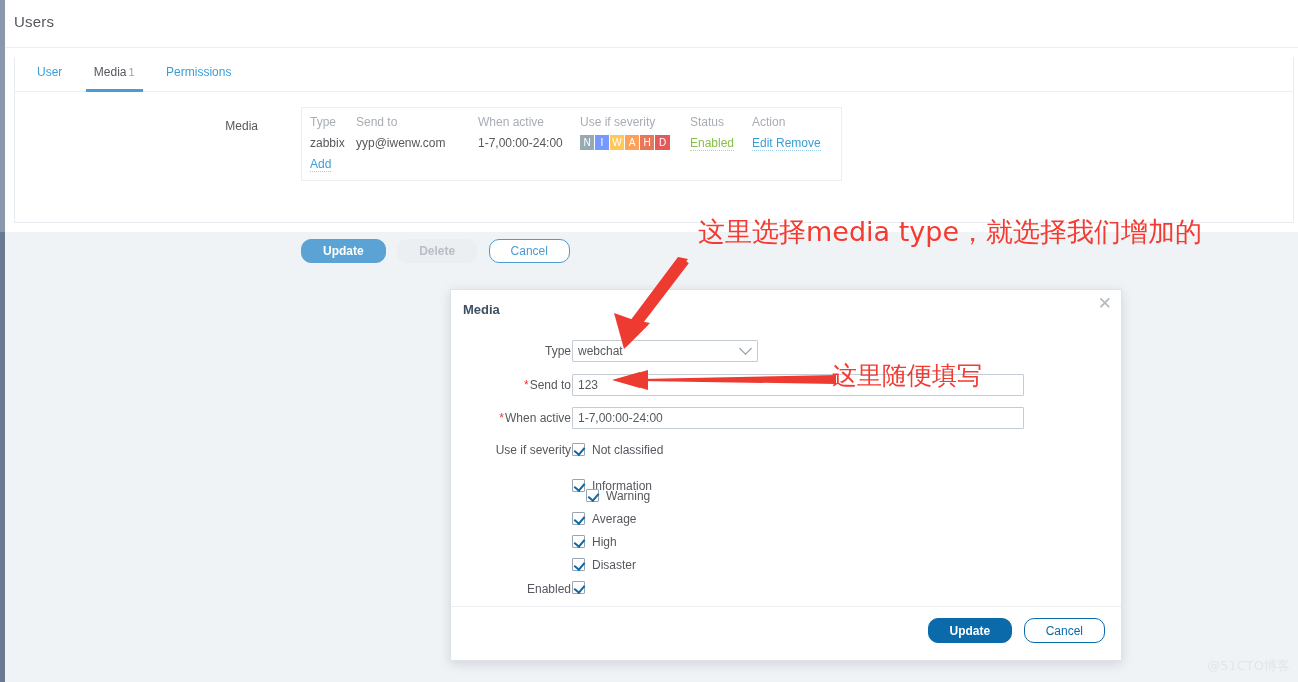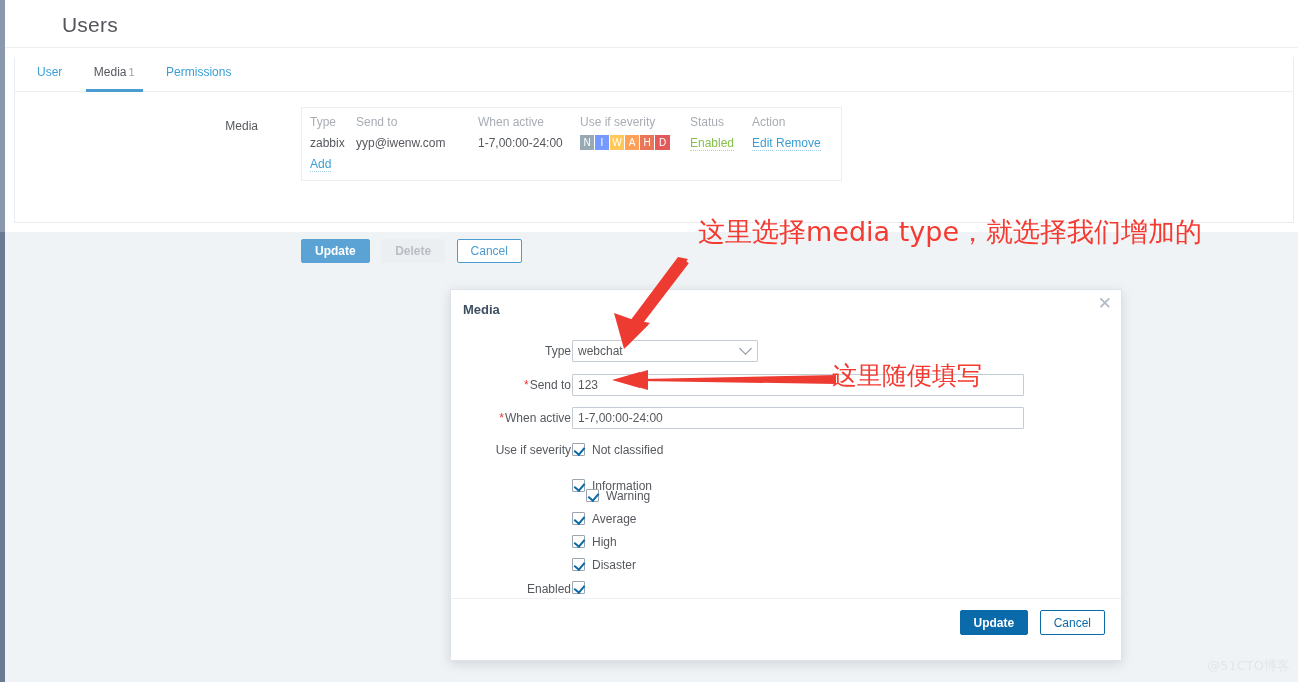--- a/index.html
+++ b/index.html
@@ -41,25 +41,24 @@
   .page-header {
     position: absolute;
     left: 0; top: 0;
     width: 100%; height: 48px;
     background: #ffffff;
     border-bottom: 1px solid #ebeef2;
   }
   .page-title {
     position: absolute;
     left: 9px; top: 13px;
-    font-size: 21px;
+    font-size: 15px;
     color: #54565c;
     font-weight: 400;
     letter-spacing: 0.2px;
-    margin-left: 48px;
   }
 
   .content-card {
     position: absolute;
     left: 9px; top: 57px;
     width: 1280px; height: 166px;
     background: #ffffff;
     border: 1px solid #e8ecf0;
     border-top: none;
   }
@@ -158,23 +157,23 @@
   }
 
   .btn-row {
     position: absolute;
     left: 286px; top: 132px;
   }
   .btn {
     display: inline-block;
     height: 24px;
     line-height: 23px;
-    padding: 0 13px;
-    font-size: 12px;
-    border-radius: 2px;
+    padding: 0 21px;
+    font-size: 12px;
+    border-radius: 10px;
     cursor: pointer;
     margin-right: 7px;
     font-family: "Liberation Sans", sans-serif;
   }
   .btn-primary-light {
     background: #5ba3d4;
     color: #ffffff;
     border: 1px solid #5ba3d4;
     font-weight: bold;
   }
@@ -285,21 +284,21 @@
     content: "";
     position: absolute;
     left: 3px; top: 1px;
     width: 5px; height: 8px;
     border-right: 2px solid #0a6aa8;
     border-bottom: 2px solid #0a6aa8;
     transform: rotate(40deg);
   }
   .modal-footer {
     position: absolute;
-    left: 0; bottom: 12px;
+    left: 0; bottom: 4px;
     width: 100%;
     height: 50px;
     border-top: 1px solid #edf0f3;
   }
   .btn-primary-dark {
     background: #0b6aa9;
     color: #ffffff;
     border: 1px solid #0b6aa9;
     font-weight: bold;
     height: 25px;

